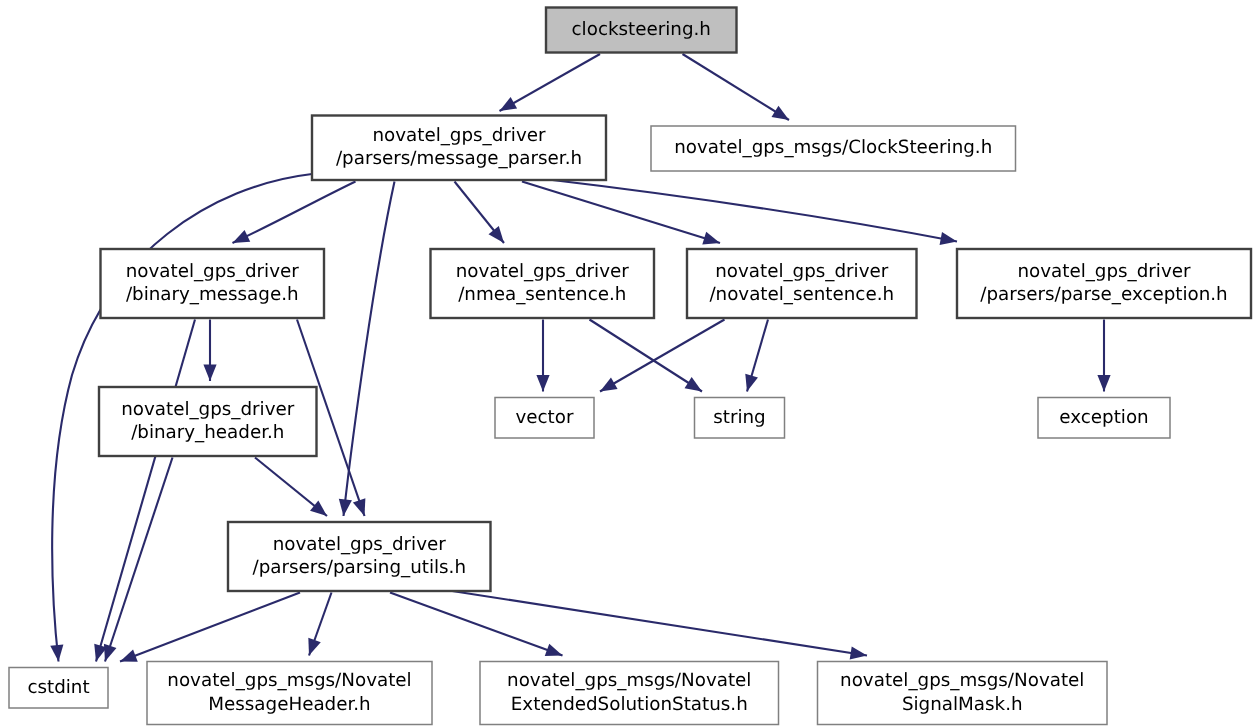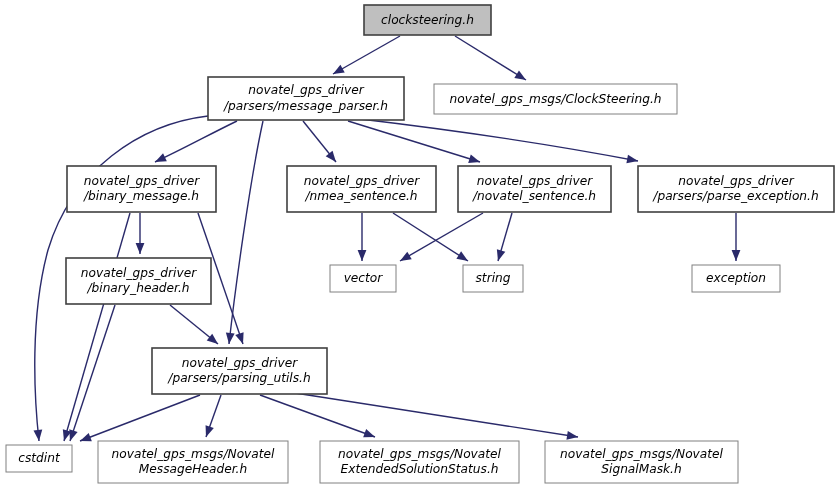--- a/index.html
+++ b/index.html
@@ -10,21 +10,20 @@
   body {
     width: 840px;
     height: 484px;
     font-family: "DejaVu Sans", "Liberation Sans", sans-serif;
     overflow: hidden;
   }
   #graph-root {
     position: relative;
     width: 840px;
     height: 484px;
-    font-style: italic;
   }
   svg#dep-graph {
     display: block;
     width: 840px;
     height: 484px;
   }
   .node-box {
     fill: #ffffff;
     stroke: #808080;
     stroke-width: 1;

